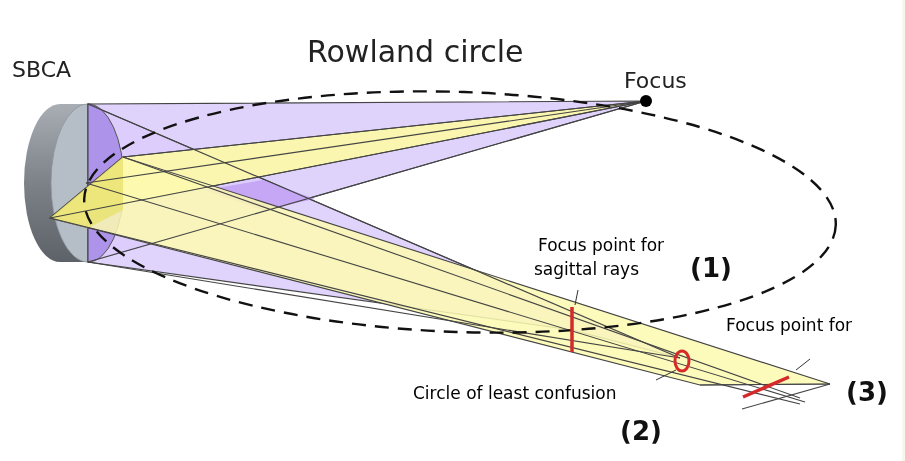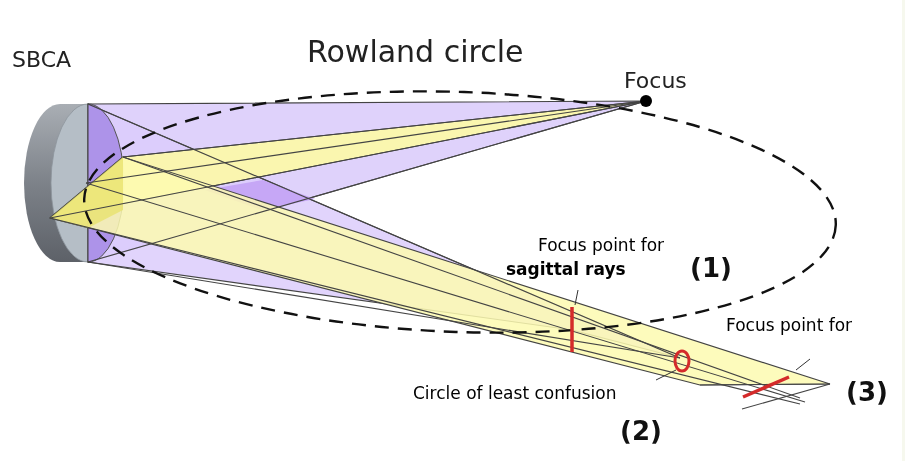--- a/index.html
+++ b/index.html
@@ -61,26 +61,26 @@
 
     <line x1="572" y1="307" x2="572" y2="352" stroke="#d42a2a" stroke-width="3.5"></line>
     <ellipse cx="682" cy="361" rx="7" ry="10" fill="none" stroke="#d42a2a" stroke-width="3"></ellipse>
     <line x1="743" y1="397" x2="789" y2="377" stroke="#d42a2a" stroke-width="3.5"></line>
 
     <line x1="578" y1="290" x2="575" y2="305" stroke="#333" stroke-width="1"></line>
     <line x1="656" y1="380" x2="676" y2="370" stroke="#333" stroke-width="1"></line>
     <line x1="796" y1="370" x2="810" y2="359" stroke="#333" stroke-width="1"></line>
   </svg>
 
-  <div class="lbl med" style="left:12px;top:48px;text-align:center;">SBCA</div>
+  <div class="lbl med" style="left:12px;top:58px;text-align:center;">SBCA</div>
   <div class="lbl big" style="left:307px;top:35px;">Rowland circle</div>
   <div class="lbl med" style="left:624px;top:69px;">Focus</div>
 
   <div class="lbl sm" style="left:538px;top:236px;">Focus point for</div>
-  <div class="lbl sm" style="left:506px;top:260px;font-weight:bold;">sagittal rays</div>
+  <div class="lbl sm" style="left:534px;top:260px;">sagittal rays</div>
   <div class="lbl num" style="left:690px;top:254px;">(1)</div>
 
   <div class="lbl sm" style="left:413px;top:384px;">Circle of least confusion</div>
   <div class="lbl num" style="left:620px;top:417px;">(2)</div>
 
   <div class="lbl sm" style="left:726px;top:316px;">Focus point for</div>
   <div class="lbl num" style="left:846px;top:378px;">(3)</div>
 
   <div class="right-border"></div>
 </div>

